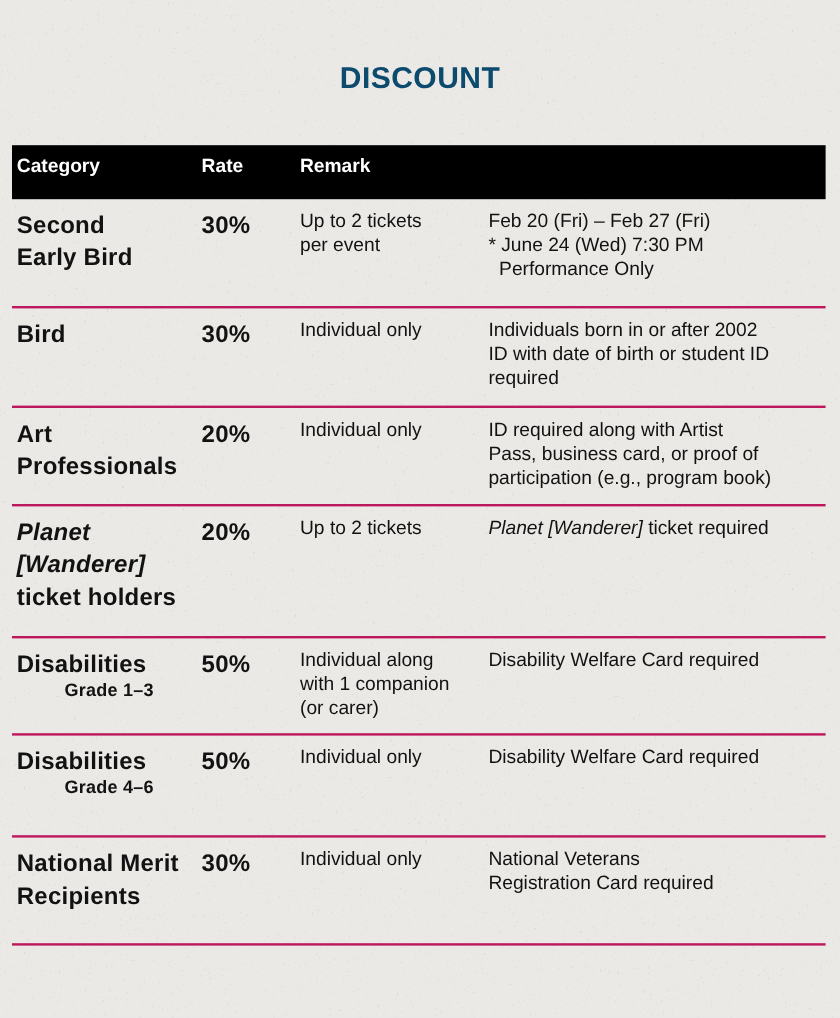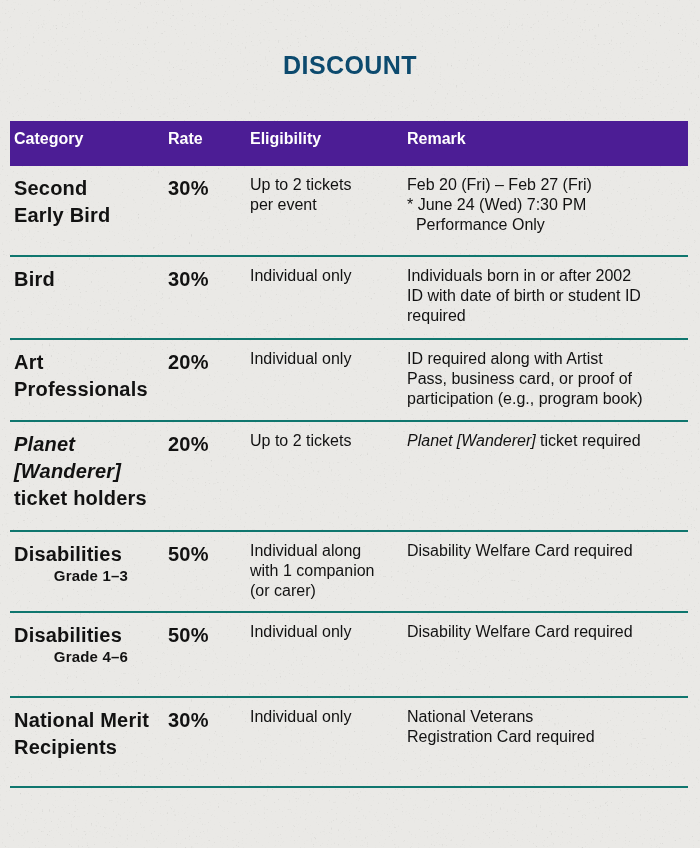--- a/index.html
+++ b/index.html
@@ -44,30 +44,30 @@
     left: 10px;
     top: 121px;
     width: 678px;
   }
   .thead, .row {
     display: grid;
     grid-template-columns: 158px 82px 157px 1fr;
     box-sizing: border-box;
   }
   .thead {
-    background: #4c1d95;
+    background: #000000;
     color: #ffffff;
     height: 45px;
     padding-top: 9px;
     font-size: 16px;
     font-weight: bold;
   }
   .thead .th:first-child { padding-left: 4px; }
   .row {
-    border-bottom: 2px solid #0f766e;
+    border-bottom: 2px solid #be185d;
     padding-top: 9px;
   }
   .r1 { height: 91px; }
   .r2 { height: 83px; }
   .r3 { height: 82px; }
   .r4 { height: 110px; }
   .r5 { height: 81px; }
   .r6 { height: 85px; }
   .r7 { height: 90px; }
   .cat {
@@ -119,21 +119,20 @@
 </svg>
 
 <div class="page">
   <h1 class="title">DISCOUNT</h1>
 
   <div class="table">
 
     <div class="thead">
       <div class="th">Category</div>
       <div class="th">Rate</div>
-      <div class="th">Eligibility</div>
       <div class="th">Remark</div>
     </div>
 
     <div class="row r1">
       <div class="cat">Second
 Early Bird</div>
       <div class="rate">30%</div>
       <div class="elig">Up to 2 tickets
 per event</div>
       <div class="remark">Feb 20 (Fri) – Feb 27 (Fri)

